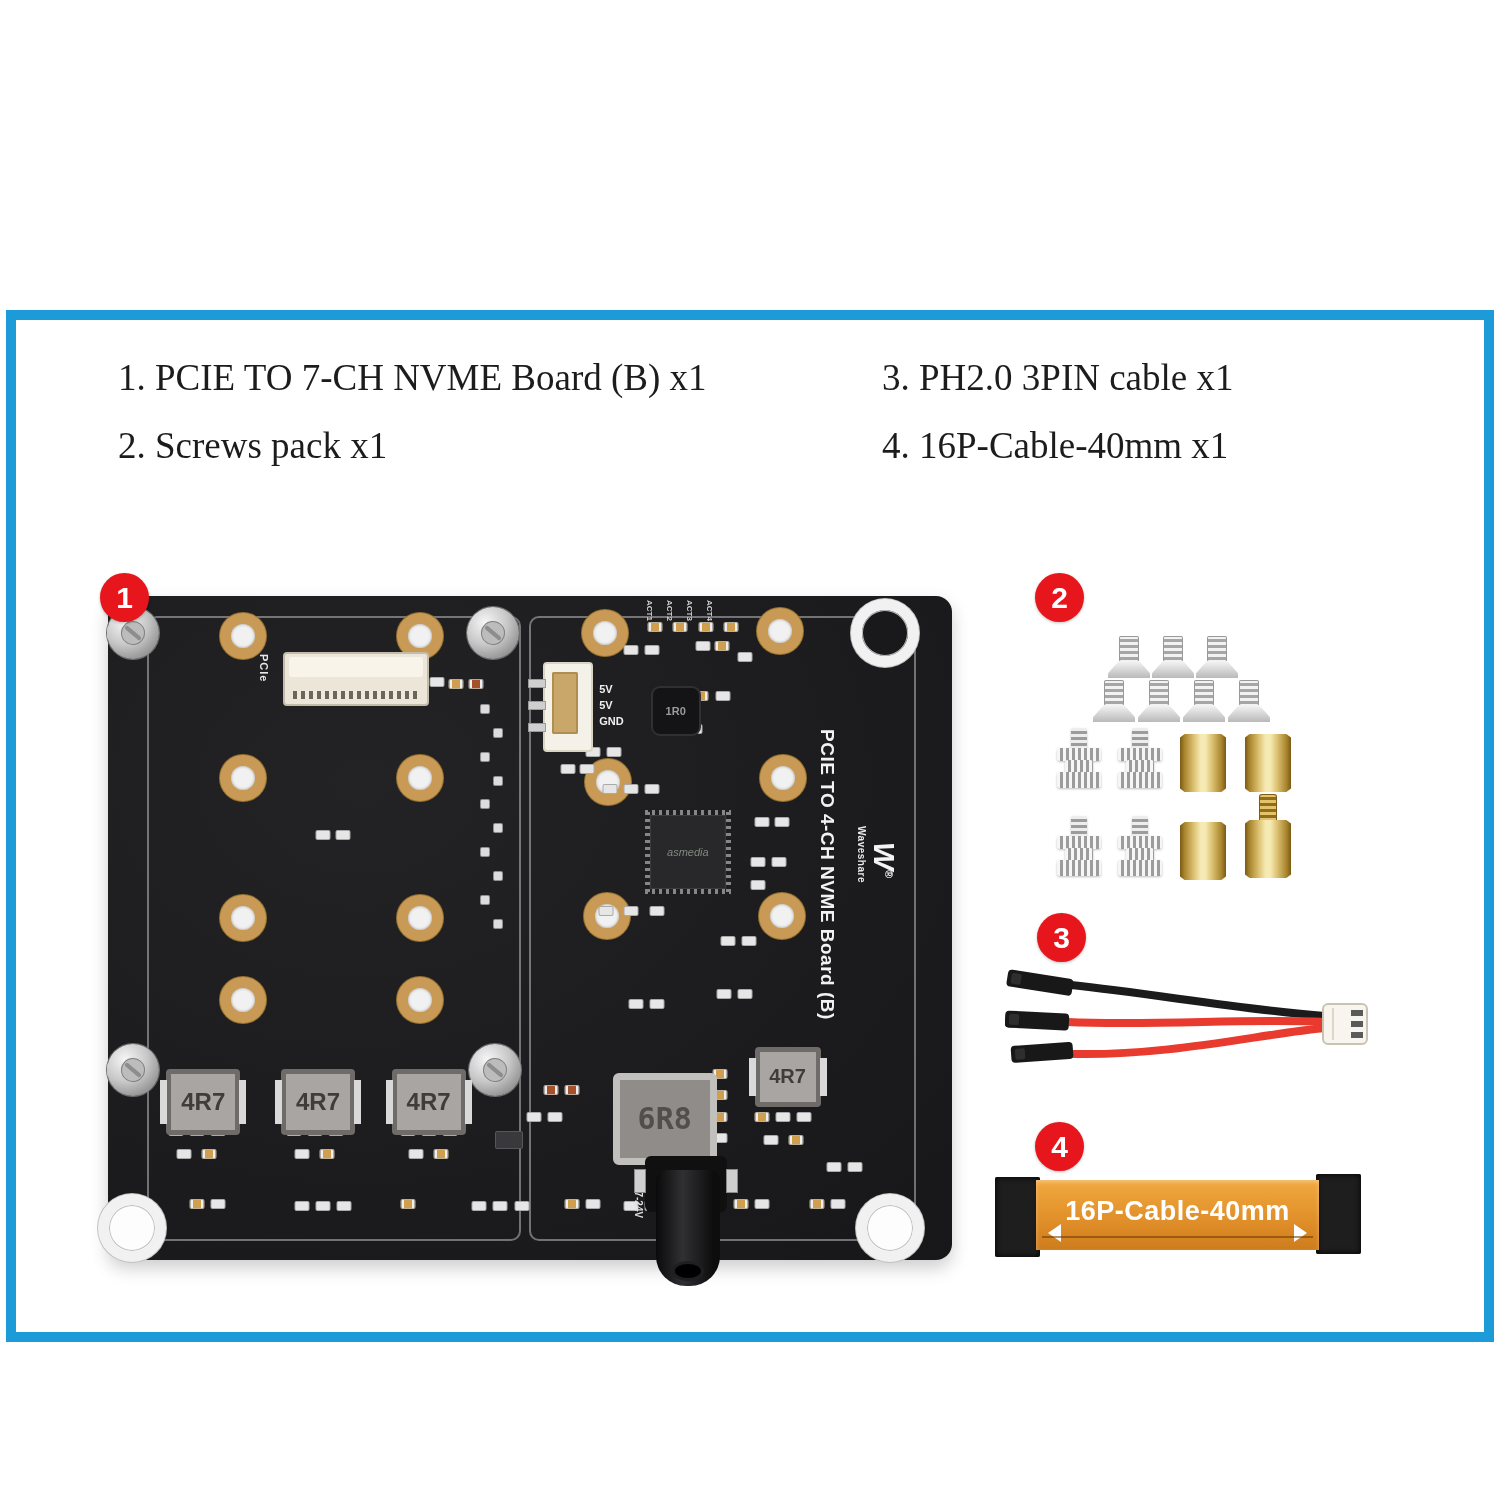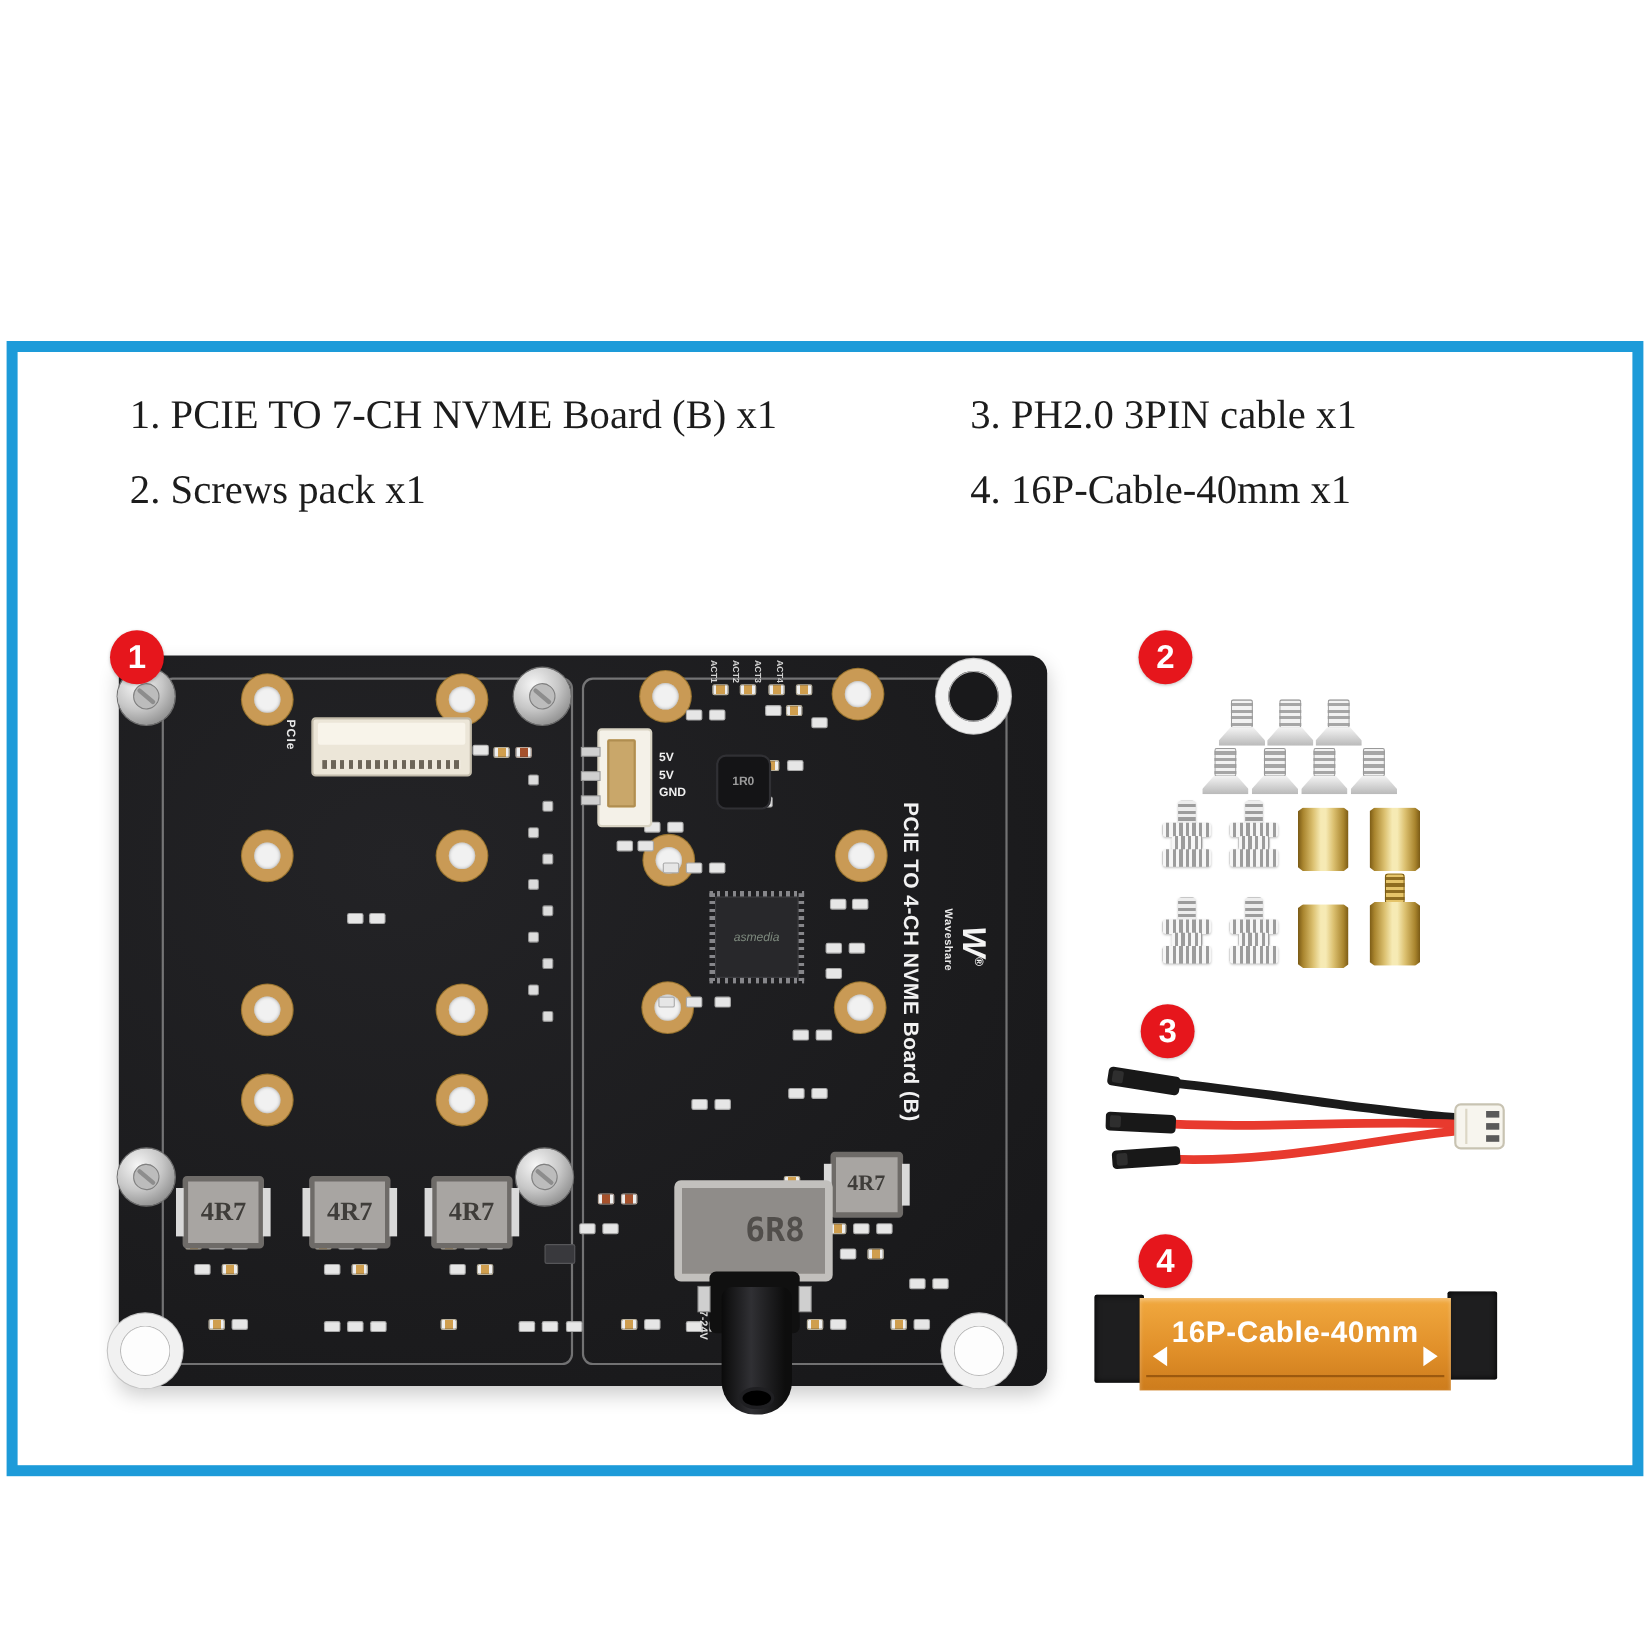--- a/index.html
+++ b/index.html
@@ -84,26 +84,26 @@
   .logo{position:absolute;left:89.8%;top:37.5%;transform:rotate(90deg);color:#f4f4f4;
         font-weight:bold;font-size:30px;font-style:italic;line-height:1;}
   .logo sup{font-size:11px;}
   .acts{position:absolute;left:63.6%;top:0.6%;display:flex;gap:12px;}
   .acts span{writing-mode:vertical-rl;color:#d4d4d4;font-size:8px;font-weight:bold;line-height:1;}
   
   .ind4{position:absolute;width:64px;height:56px;background:#a8a5a2;border:5px solid #6e6b68;
         border-radius:4px;display:flex;align-items:center;justify-content:center;}
   .ind4:before,.ind4:after{content:"";position:absolute;top:6px;bottom:6px;width:7px;background:#d9d9d9;}
   .ind4:before{left:-11px}.ind4:after{right:-11px}
-  .ind4 span{color:#3f3d3a;font-size:24px;font-weight:bold;font-family:Liberation Serif, serif;}
+  .ind4 span{color:#3f3d3a;font-size:24px;font-weight:bold;font-family:Liberation Sans, sans-serif;}
   .i41{left:6.9%;top:71.3%}.i42{left:20.5%;top:71.3%}.i43{left:33.6%;top:71.3%}
   .i44{left:76.6%;top:67.9%;width:56px;height:50px}
   .i44 span{font-size:20px}
   .ind6{position:absolute;left:59.8%;top:71.8%;width:90px;height:78px;background:#8f8c89;
-        border:7px solid #c2c0bd;border-radius:6px;display:flex;align-items:center;justify-content:center;padding-left:40px;}
+        border:7px solid #c2c0bd;border-radius:6px;display:flex;align-items:center;justify-content:center;}
   .ind6 span{color:#514e4b;font-size:30px;font-weight:bold;font-family:"DejaVu Sans Mono",monospace;}
   
   .jack-base{position:absolute;left:63.6%;top:84.3%;width:82px;height:56px;background:#101010;border-radius:6px;}
   .jack-base:before,.jack-base:after{content:"";position:absolute;top:14px;width:10px;height:22px;background:#cfcfcf;
         box-shadow:0 0 0 1px #8a8a8a;}
   .jack-base:before{left:-10px}.jack-base:after{right:-10px}
   .jack-barrel{position:absolute;left:64.9%;top:86.5%;width:64px;height:116px;
         background:linear-gradient(90deg,#0a0a0a,#303034 42%,#0d0d0d 90%);
         border-radius:10px 10px 30px 30px;}
   .jack-barrel:after{content:"";position:absolute;left:50%;bottom:8px;width:26px;height:14px;border-radius:50%;
@@ -132,21 +132,21 @@
         clip-path:polygon(10% 0,90% 0,100% 6%,100% 94%,90% 100%,10% 100%,0 94%,0 6%);}
   .sD .bstud{position:absolute;top:0;left:14px;width:18px;height:28px;border-radius:3px;
         background:repeating-linear-gradient(180deg,#e5c469 0 3px,#8f6d20 3px 6px);box-shadow:inset 0 0 0 1px #7a5c16;}
   
   #cable{position:absolute;left:1005px;top:958px;width:380px;height:118px;z-index:6;}
   
   #ribbon{position:absolute;left:995px;top:1172px;width:366px;height:88px;z-index:6;}
   .rb-end{position:absolute;width:45px;height:80px;background:#1e1e1f;border-radius:2px;box-shadow:inset 0 0 6px #000;}
   .rb-end.left{left:0;top:5px;}
   .rb-end.right{left:321px;top:2px;}
-  .rb-body{position:absolute;left:41px;top:8px;width:283px;height:84px;
+  .rb-body{position:absolute;left:41px;top:8px;width:283px;height:70px;
         background:linear-gradient(180deg,#f1a93f 0%,#e1902a 55%,#cd7c1c 100%);
         box-shadow:inset 0 2px 4px rgba(255,255,255,.35);}
   .rb-text{position:absolute;left:0;right:0;top:16px;text-align:center;color:#fff;
         font-size:27px;font-weight:bold;letter-spacing:.5px;}
   .rb-line{position:absolute;left:6px;right:6px;bottom:12px;height:2px;background:rgba(110,55,0,.55);}
   .arr{position:absolute;width:0;height:0;border-top:9px solid transparent;border-bottom:9px solid transparent;}
   .arr-l{left:12px;top:44px;border-right:13px solid #fff;}
   .arr-r{right:12px;top:44px;border-left:13px solid #fff;}
 </style>
 </head>

